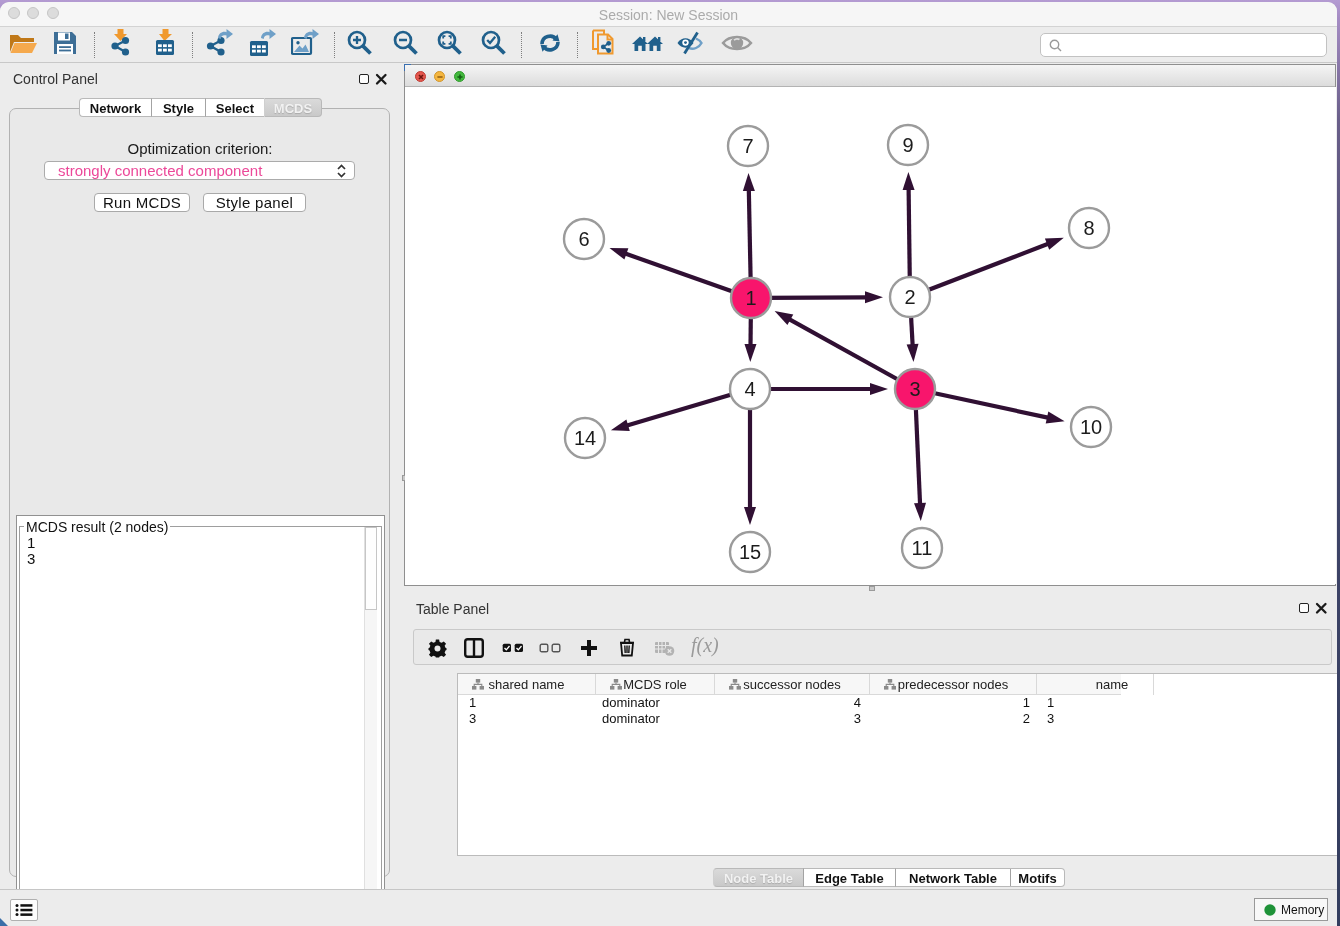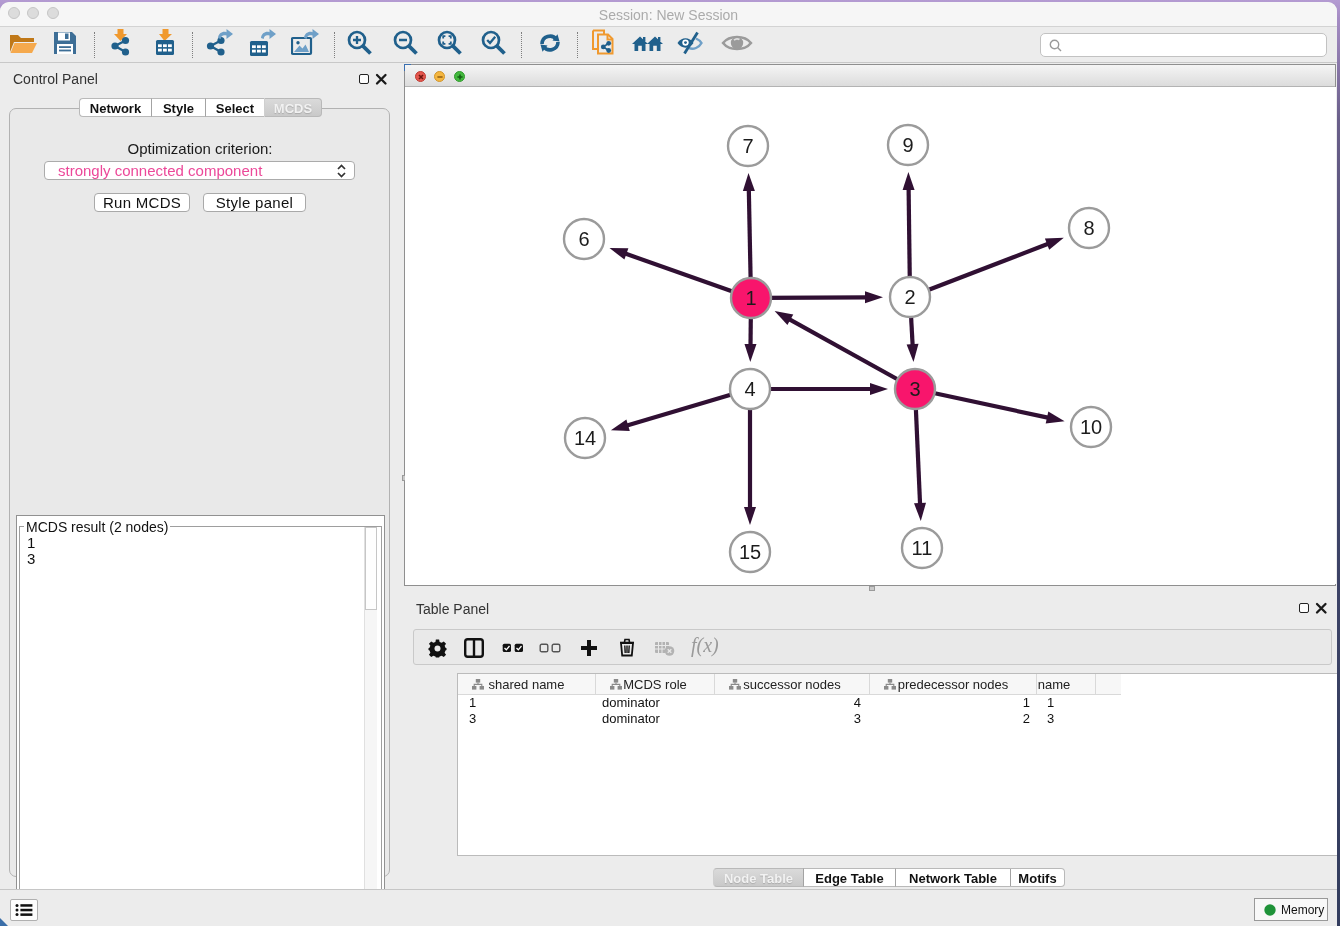--- a/index.html
+++ b/index.html
@@ -423,21 +423,21 @@
               <rect x="0" y="7" width="4.4" height="3.6"></rect>
               <rect x="7.6" y="7" width="4.4" height="3.6"></rect>
               <path d="M6 3.6 L6 5.4 M2.2 7 L2.2 5.4 L9.8 5.4 L9.8 7" stroke="#8a8a8a" stroke-width="1.1" fill="none"></path>
             </svg>successor nodes</div>
           <div class="hcell" style="left:412px;width:167px;"><svg width="12" height="11" viewBox="0 0 12 11" style="position:absolute;top:5px;left:14px;" fill="#8a8a8a">
               <rect x="3.8" y="0" width="4.4" height="3.6"></rect>
               <rect x="0" y="7" width="4.4" height="3.6"></rect>
               <rect x="7.6" y="7" width="4.4" height="3.6"></rect>
               <path d="M6 3.6 L6 5.4 M2.2 7 L2.2 5.4 L9.8 5.4 L9.8 7" stroke="#8a8a8a" stroke-width="1.1" fill="none"></path>
             </svg>predecessor nodes</div>
-          <div class="hcell" style="left:555px;width:83px;">name</div>
+          <div class="hcell" style="left:613px;width:83px;">name</div>
       </div>
       <div class="tcell" style="left:11px;top:21px;">1</div>
         <div class="tcell" style="left:144px;top:21px;">dominator</div>
         <div class="tcell" style="left:303px;width:100px;top:21px;text-align:right;">4</div>
         <div class="tcell" style="left:472px;width:100px;top:21px;text-align:right;">1</div>
         <div class="tcell" style="left:589px;top:21px;">1</div>
         <div class="tcell" style="left:11px;top:37px;">3</div>
         <div class="tcell" style="left:144px;top:37px;">dominator</div>
         <div class="tcell" style="left:303px;width:100px;top:37px;text-align:right;">3</div>
         <div class="tcell" style="left:472px;width:100px;top:37px;text-align:right;">2</div>

